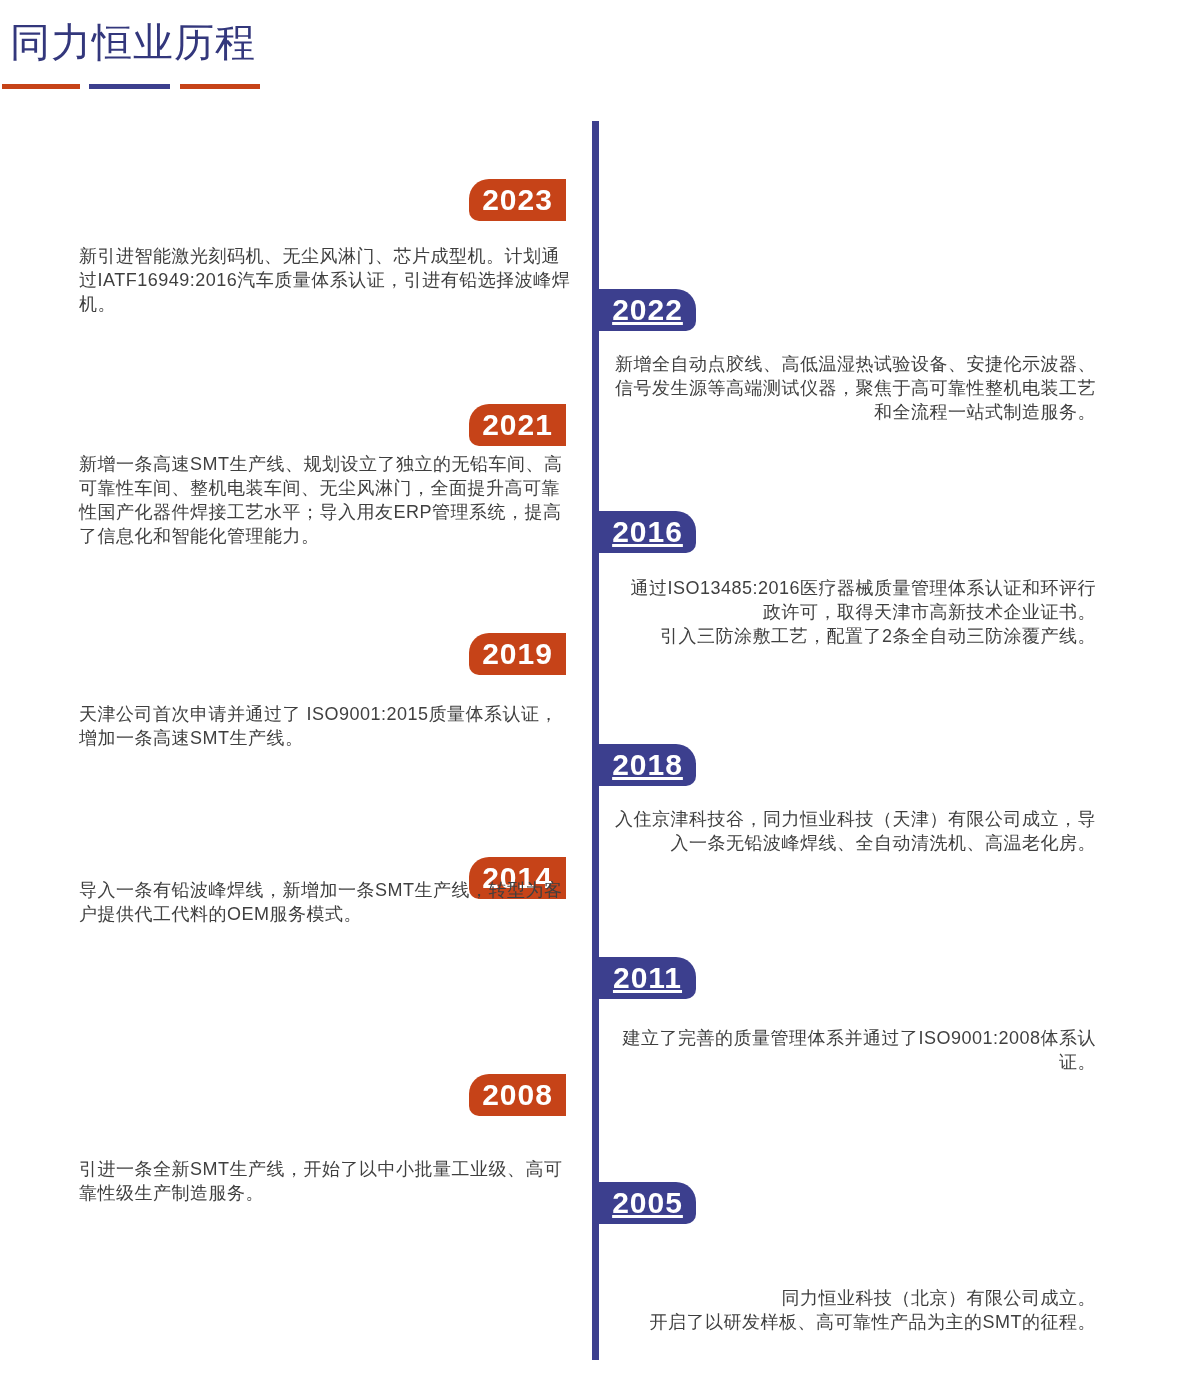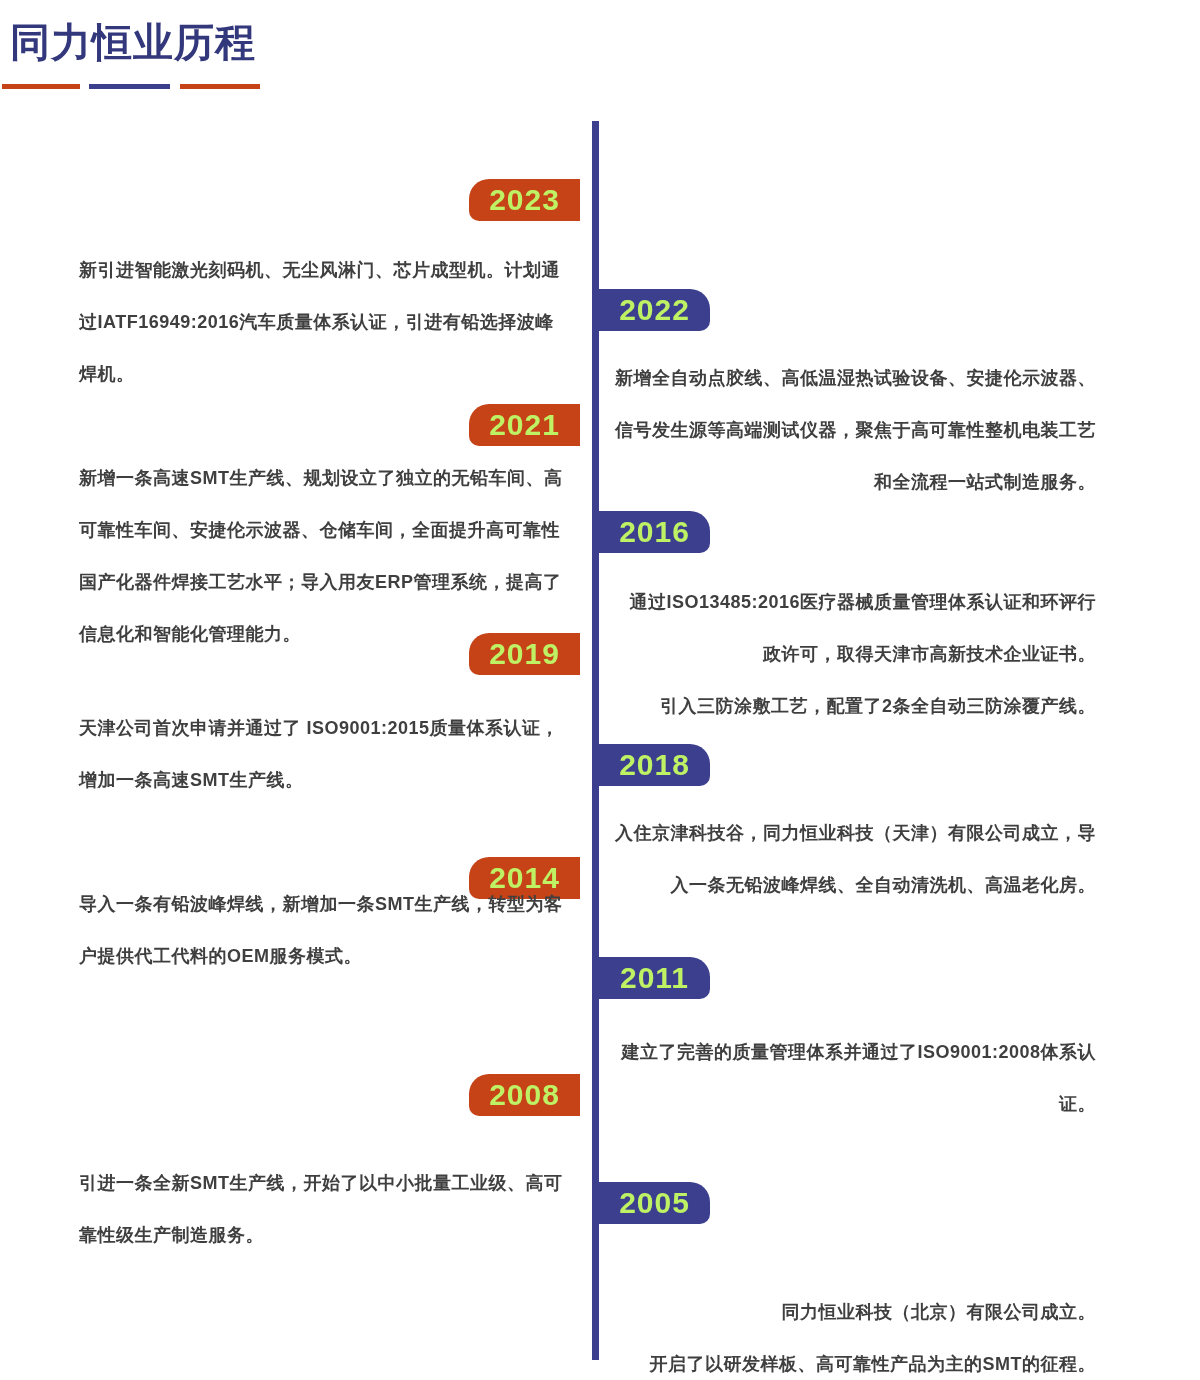--- a/index.html
+++ b/index.html
@@ -4,45 +4,45 @@
 <style>
   html,body{margin:0;padding:0;}
   body{
     width:1200px;height:1380px;position:relative;background:#ffffff;
     font-family:"Liberation Sans","DejaVu Sans",sans-serif;
     overflow:hidden;
   }
   
   .page-title{
     position:absolute;left:10px;top:20px;margin:0;
-    font-size:40px;font-weight:bold;color:var(--title,#33377C);
+    font-size:40px;font-weight:normal;color:var(--title,#33377C);
     letter-spacing:1px;line-height:1.1;
   }
   .title-bars{position:absolute;left:0;top:84px;height:5px;width:300px;}
   .bar{position:absolute;top:0;height:5px;}
   .bar1{left:2px;width:78px;background:var(--orange,#C64318);}
   .bar2{left:89px;width:81px;background:var(--purple,#3C3F8E);}
   .bar3{left:180px;width:80px;background:var(--orange,#C64318);}
   
   .spine{
     position:absolute;left:592px;top:121px;width:7px;height:1239px;
     background:var(--purple,#3C3F8E);
   }
   
   .badge{
-    position:absolute;width:111px;height:42px;
+    position:absolute;width:97px;height:42px;
     display:flex;align-items:center;justify-content:center;
-    color:#bef264;font-weight:bold;font-size:30px;letter-spacing:1px;
+    color:#ffffff;font-weight:bold;font-size:30px;letter-spacing:1px;
   }
   .badge.left{left:469px;background:var(--orange,#C64318);border-radius:20px 0 0 10px;}
-  .badge.right{left:599px;background:var(--purple,#3C3F8E);border-radius:0 20px 10px 0;}
+  .badge.right{left:599px;background:var(--purple,#3C3F8E);border-radius:0 20px 10px 0;text-decoration:underline;}
   
   .entry{
-    position:absolute;font-size:18px;line-height:52px;color:#3F3F3F;
-    white-space:pre-line;letter-spacing:0.5px;font-weight:bold;
+    position:absolute;font-size:18px;line-height:24px;color:#3F3F3F;
+    white-space:pre-line;letter-spacing:0.5px;
   }
   .entry.left{left:79px;width:492px;}
   .entry.right{left:614px;width:482px;text-align:right;}
 </style>
 </head>
 <body style="--orange: #C64318; --purple: #3C3F8E; --title: #33377C;">
 
 <h1 class="page-title">同力恒业历程</h1>
 <div class="title-bars">
   <div class="bar bar1"></div>
@@ -58,21 +58,21 @@
 <div class="entry left" style="top:244px">新引进智能激光刻码机、无尘风淋门、芯片成型机。计划通过IATF16949:2016汽车质量体系认证，引进有铅选择波峰焊机。</div>
 
 <div class="badge right" style="top:289px">
   <span>2022</span>
 </div>
 <div class="entry right" style="top:352px">新增全自动点胶线、高低温湿热试验设备、安捷伦示波器、信号发生源等高端测试仪器，聚焦于高可靠性整机电装工艺和全流程一站式制造服务。</div>
 
 <div class="badge left" style="top:404px">
   <span>2021</span>
 </div>
-<div class="entry left" style="top:452px">新增一条高速SMT生产线、规划设立了独立的无铅车间、高可靠性车间、安捷伦示波器、仓储车间，全面提升高可靠性国产化器件焊接工艺水平；导入用友ERP管理系统，提高了信息化和智能化管理能力。</div>
+<div class="entry left" style="top:452px">新增一条高速SMT生产线、规划设立了独立的无铅车间、高可靠性车间、整机电装车间、无尘风淋门，全面提升高可靠性国产化器件焊接工艺水平；导入用友ERP管理系统，提高了信息化和智能化管理能力。</div>
 
 <div class="badge right" style="top:511px">
   <span>2016</span>
 </div>
 <div class="entry right" style="top:576px">通过ISO13485:2016医疗器械质量管理体系认证和环评行政许可，取得天津市高新技术企业证书。
 引入三防涂敷工艺，配置了2条全自动三防涂覆产线。</div>
 
 <div class="badge left" style="top:633px">
   <span>2019</span>
 </div>

